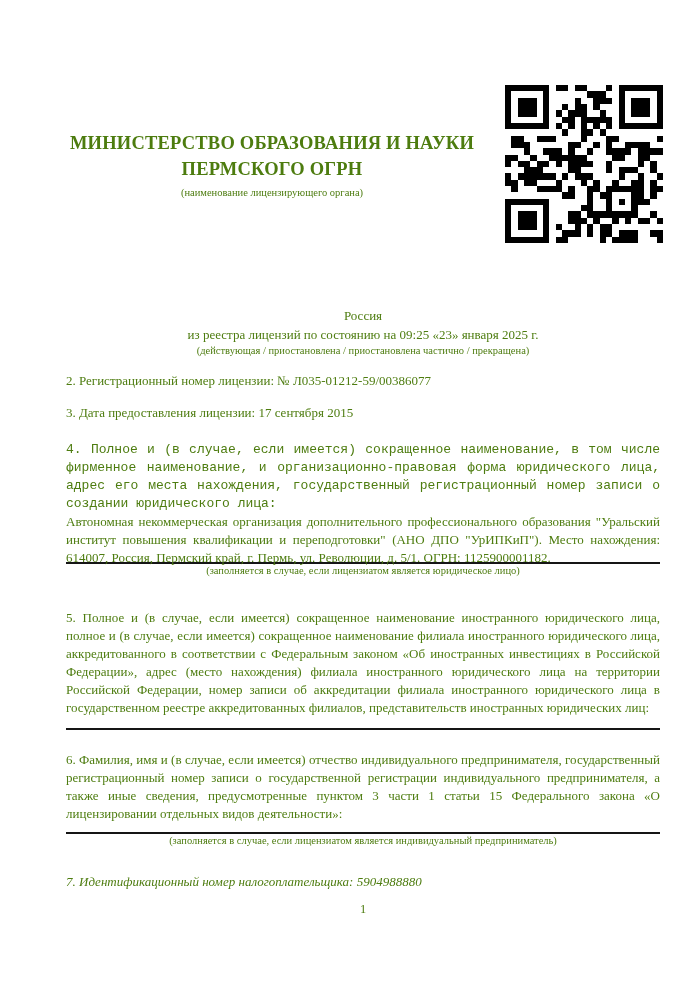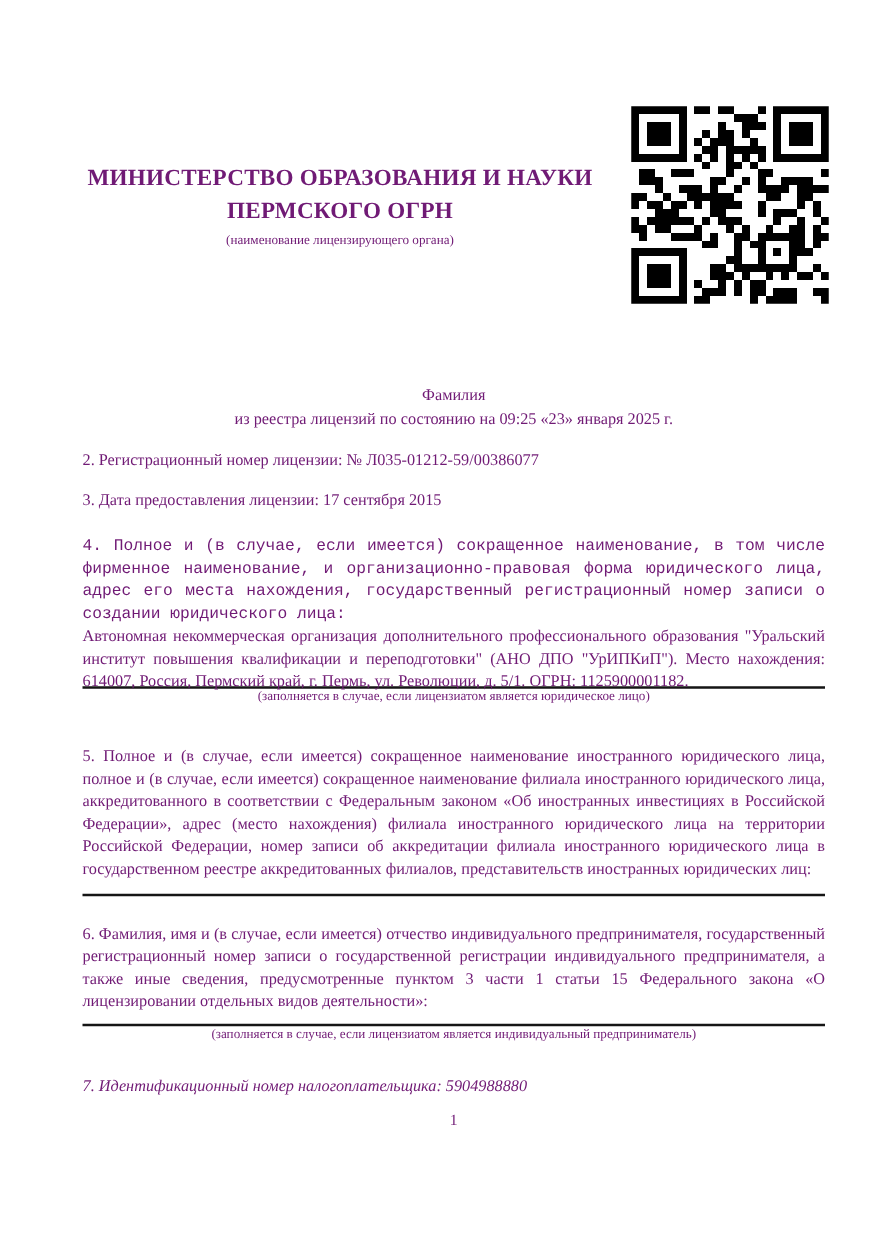--- a/index.html
+++ b/index.html
@@ -1,20 +1,20 @@
 <!DOCTYPE html>
 <html lang="ru"><head>
 <meta charset="utf-8">
 <style>
   html,body{margin:0;padding:0;background:#ffffff;}
   .page{
     position:relative;
     width:700px;height:990px;
     background:#ffffff;
-    color:#701a75;
+    color:#4d7c0f;
     font-family:"Liberation Serif","DejaVu Serif",serif;
     overflow:hidden;
   }
   
   .header{
     position:absolute;top:130px;left:46px;width:452px;
     text-align:center;
   }
   .org-name{font-weight:bold;font-size:18.5px;line-height:26px;letter-spacing:.2px;}
   .org-caption{font-size:10.5px;line-height:13px;margin-top:4px;}
@@ -366,23 +366,24 @@
         <rect x="17" y="24" width="1" height="1"></rect>
         <rect x="18" y="24" width="1" height="1"></rect>
         <rect x="19" y="24" width="1" height="1"></rect>
         <rect x="20" y="24" width="1" height="1"></rect>
         <rect x="24" y="24" width="1" height="1"></rect>
       </svg>
     </div>
 
   <div class="content">
 
-    <div class="doc-title">Фамилия</div>
+    <div class="doc-title">Россия</div>
     <div class="doc-title">из реестра лицензий по состоянию на 09:25 «23» января 2025 г.</div>
 
+    <div class="caption">(действующая / приостановлена / приостановлена частично / прекращена)</div>
 
     <div class="field-label mt-item2">2. Регистрационный номер лицензии: № Л035-01212-59/00386077</div>
 
     <div class="field-label mt-item3">3. Дата предоставления лицензии: 17 сентября 2015</div>
 
     <div class="para mt-item4">4. Полное и (в случае, если имеется) сокращенное наименование, в том числе фирменное наименование, и организационно-правовая форма юридического лица, адрес его места нахождения, государственный регистрационный номер записи о создании юридического лица:</div>
     <div class="para">Автономная некоммерческая организация дополнительного профессионального образования "Уральский институт повышения квалификации и переподготовки" (АНО ДПО "УрИПКиП"). Место нахождения: 614007, Россия, Пермский край, г. Пермь, ул. Революции, д. 5/1. ОГРН: 1125900001182.</div>
     <hr class="rule rule-tight">
     <div class="caption">(заполняется в случае, если лицензиатом является юридическое лицо)</div>
 

